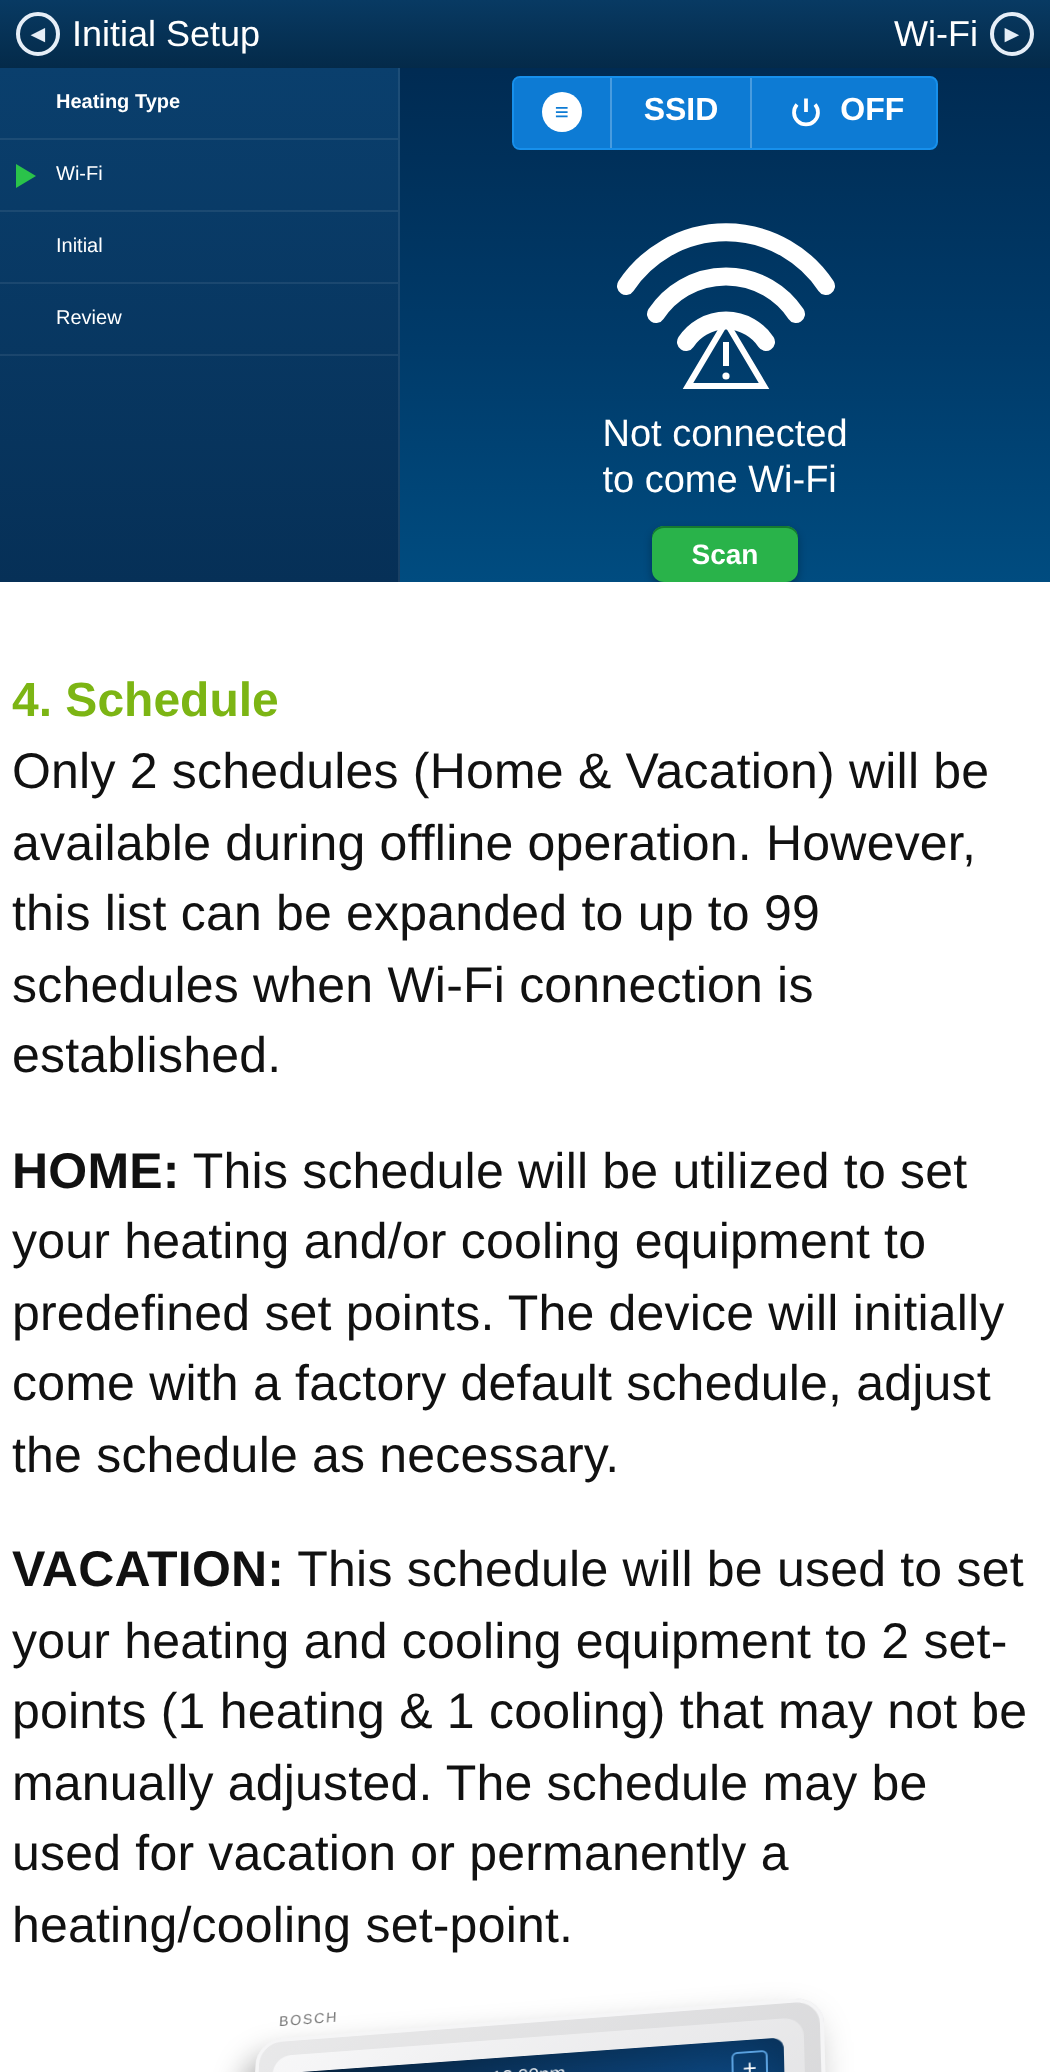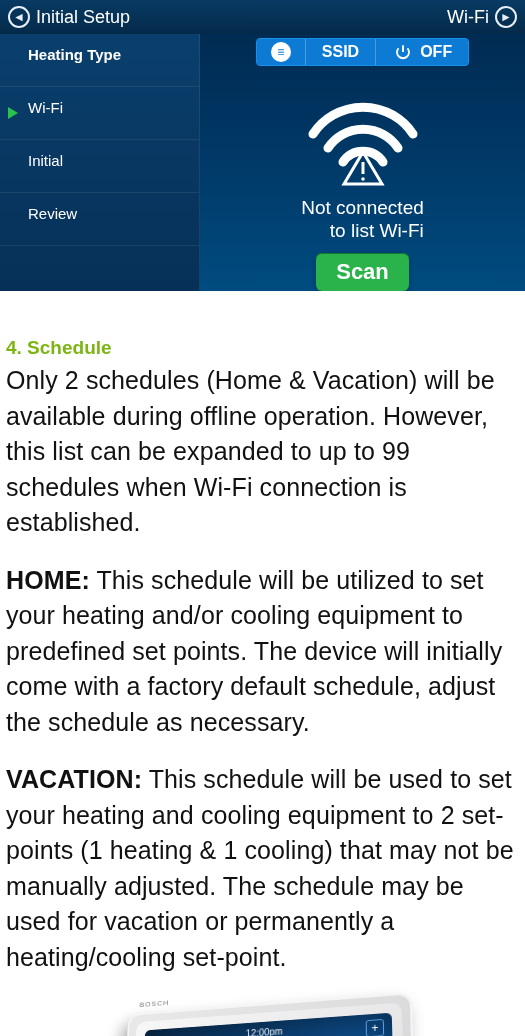--- a/index.html
+++ b/index.html
@@ -19,21 +19,21 @@
   .topbar .left, .topbar .right { display:flex; align-items:center; gap:6px; }
   .circ-arrow { width:22px;height:22px;border:2px solid #e6eef7;border-radius:50%;
     display:flex;align-items:center;justify-content:center;font-size:12px;color:#e6eef7;}
 
   .sidebar {
     position:absolute; left:0; top:34px; bottom:0; width:200px;
     background: linear-gradient(#0a3f6d,#063057);
     border-right:1px solid rgba(255,255,255,.08);
   }
   .sb-item {
-    padding: 12px 8px 23px 28px; font-size:15px; color:#fff;
+    padding: 12px 8px 12px 28px; font-size:10px; color:#fff;
     border-bottom:1px solid rgba(255,255,255,.08); position:relative;
   }
   .sb-item.active::before{
     content:""; position:absolute; left:8px; top:50%; transform:translateY(-50%);
     border-left:10px solid #2ac34a; border-top:6px solid transparent; border-bottom:6px solid transparent;
   }
   .sb-item.heading { font-weight:bold; }
 
   .main {
     position:absolute; left:200px; right:0; top:34px; bottom:0;
@@ -47,29 +47,29 @@
   .pill { height:100%; display:flex; align-items:center; justify-content:center;
     padding:0 16px; font-size:16px; font-weight:bold; color:#fff;
     border-right:1px solid rgba(255,255,255,.25);}
   .pill:last-child{border-right:none;justify-content:space-between;}
   .pill .ico { width:22px;height:22px;margin-right:6px;display:inline-flex;align-items:center;justify-content:center;}
   .pill.iconcell { background:#0d7bd4; padding:0 14px;}
   .pill.iconcell .diamond{ width:20px;height:20px;background:#fff;border-radius:50%;
     display:flex;align-items:center;justify-content:center;color:#0d7bd4;font-size:12px;font-weight:bold;}
 
   .wifi-icon { margin-top:24px; }
-  .notxt { font-size:19px; text-align:right; line-height:1.25; margin-top:6px;}
+  .notxt { font-size:19px; text-align:left; line-height:1.25; margin-top:6px;}
   .scanbtn {
-    margin-top:10px; background:#29b34a; color:#fff; font-weight:bold; font-size:22px;
+    margin-top:10px; background:#29b34a; color:#fff; font-weight:bold; font-size:14px;
     padding:6px 20px; border-radius:6px; border:none; box-shadow:0 1px 0 #157a2f inset,0 2px 4px rgba(0,0,0,.3);
   }
 
   
   .doc { padding: 46px 6px 0 6px; }
-  .h-green { color:#7cb514; font-weight:bold; font-size:19px; margin-bottom:4px;}
+  .h-green { color:#7cb514; font-weight:bold; font-size:24px; margin-bottom:4px;}
   .para { font-size:25px; line-height:1.42; margin-bottom:22px; letter-spacing:0.1px;}
   .para b { font-weight:bold; }
 
   
   .thermo-wrap { display:flex; justify-content:center; margin:4px 0 24px 0; }
   .thermo-outer {
     width:300px; height:200px; position:relative;
     transform: perspective(900px) rotateX(16deg) rotateY(-14deg) rotateZ(1deg);
   }
   .bezel{
@@ -154,21 +154,21 @@
         <g stroke="#fff" stroke-width="3" fill="none">
           <path d="M65 62 L84 94 L46 94 Z"></path>
         </g>
         <line x1="65" y1="72" x2="65" y2="84" stroke="#fff" stroke-width="3"></line>
         <circle cx="65" cy="89" r="1.8" fill="#fff"></circle>
       </svg>
     </div>
 
     <div class="notxt">
       <div>Not connected</div>
-      <div>to list Wi-Fi</div>
+      <div>to come Wi-Fi</div>
     </div>
 
     <button class="scanbtn">Scan</button>
   </div>
 </div>
 
 <div class="doc">
   <div class="h-green">4. Schedule</div>
   <p class="para">Only 2 schedules (Home &amp; Vacation) will be available during offline operation. However, this list can be expanded to up to 99 schedules when Wi-Fi connection is established.</p>
   <p class="para">

